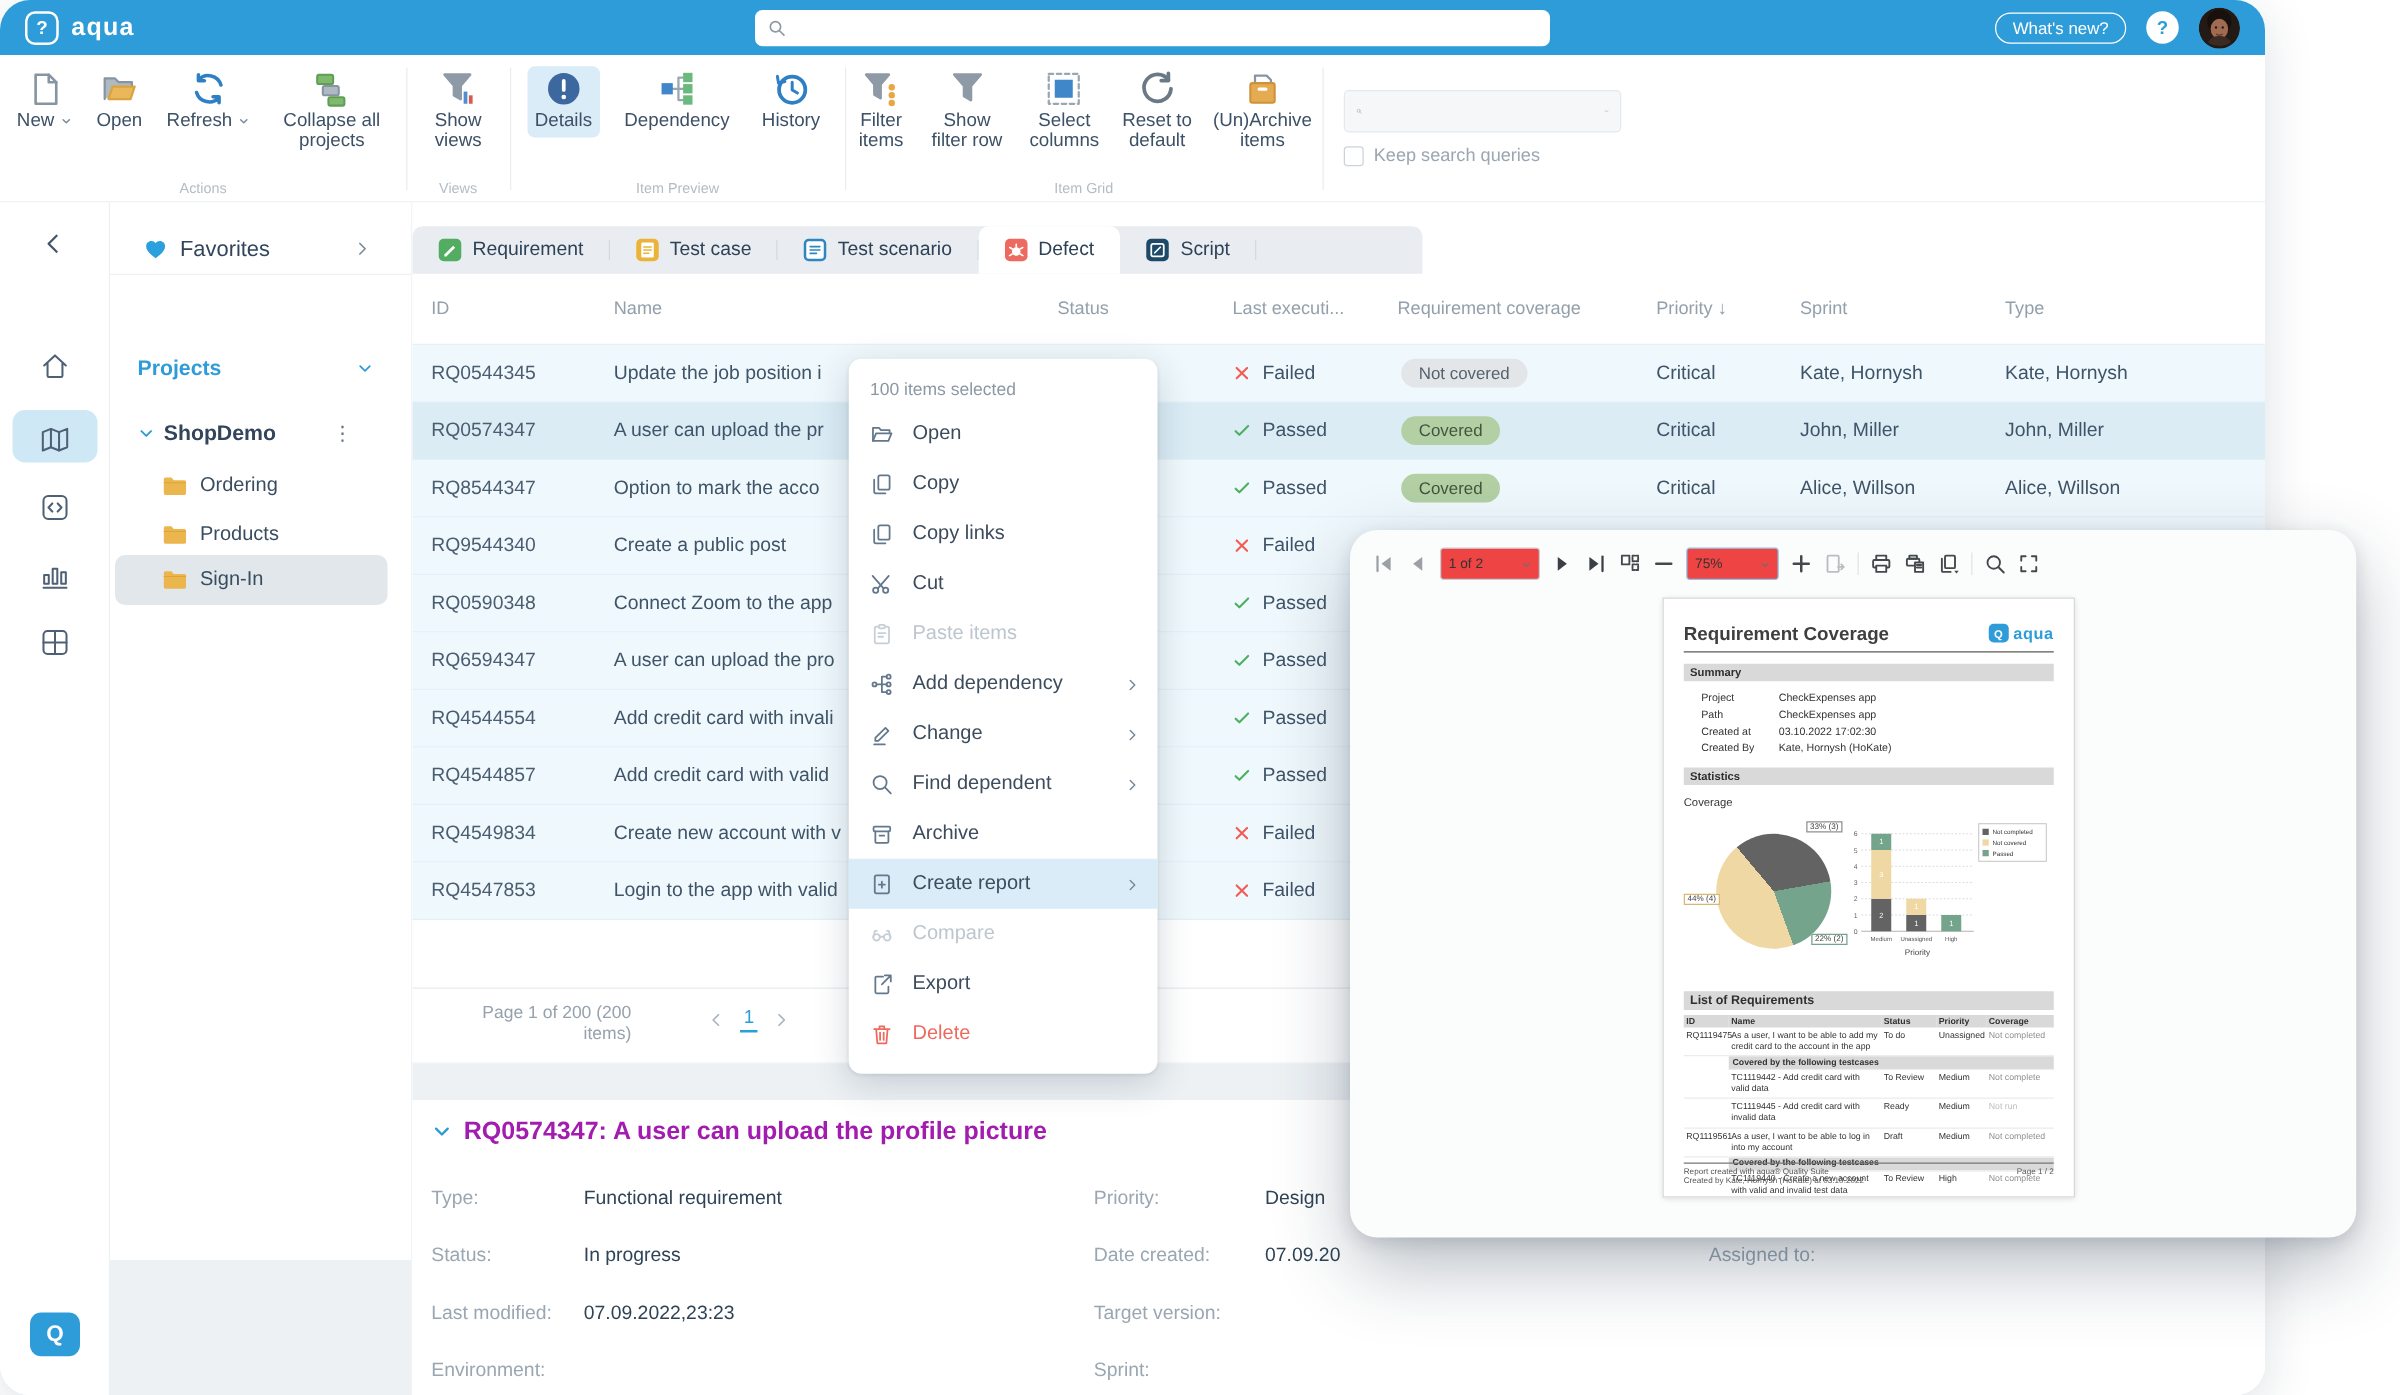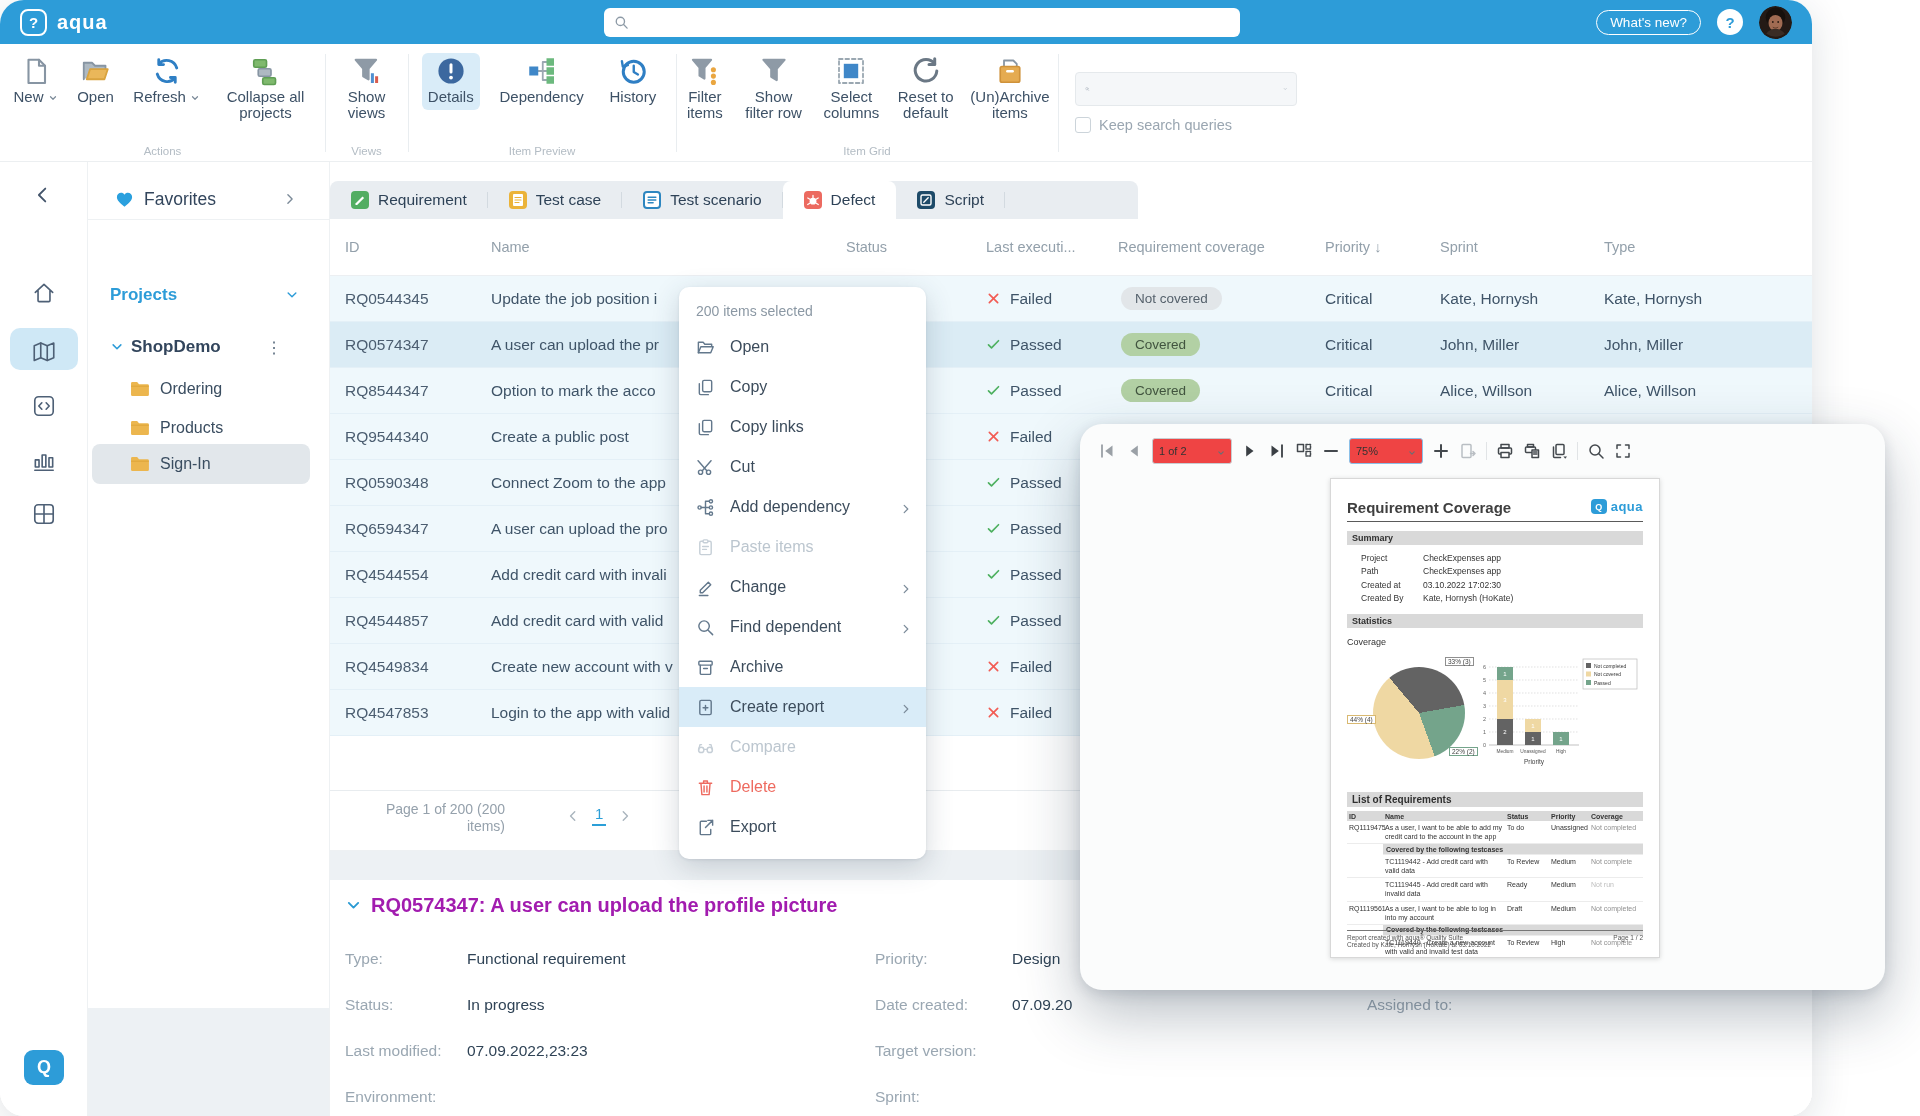--- a/index.html
+++ b/index.html
@@ -664,21 +664,21 @@
             <div class="dfield dlabel" style="left: 545px; top: 208px;">Sprint:</div>
             <div class="dfield dvalue" style="left: 682px; top: 208px;"></div>
             <div class="dfield dlabel" style="left: 1037px; top: 116px;">Assigned to:</div>
             <div class="dfield dvalue" style="left: 1150px; top: 116px;"></div>
           </div>
       </div>
     </div>
   </div>
 
   <div class="ctxmenu">
-    <div class="ctx-head">200 items selected</div>
+    <div class="ctx-head">100 items selected</div>
     <div id="ctx-items">
         <div class="ctx-item">
           <span class="mi"><svg viewBox="0 0 20 20" width="100%" height="100%" fill="none" stroke="currentColor" stroke-width="1.5" stroke-linecap="round" stroke-linejoin="round">
               <path d="M2.5 15.5v-11h5l1.8 2h7.2v2.2"></path>
               <path d="M2.5 15.5l2.6-6.3h13l-2.6 6.3z"></path>
             </svg></span>
           <span>Open</span>
         </div>
         <div class="ctx-item">
           <span class="mi"><svg viewBox="0 0 20 20" width="100%" height="100%" fill="none" stroke="currentColor" stroke-width="1.5" stroke-linecap="round" stroke-linejoin="round">
@@ -694,42 +694,42 @@
             </svg></span>
           <span>Copy links</span>
         </div>
         <div class="ctx-item">
           <span class="mi"><svg viewBox="0 0 20 20" width="100%" height="100%" fill="none" stroke="currentColor" stroke-width="1.5" stroke-linecap="round" stroke-linejoin="round">
               <circle cx="4.8" cy="15" r="2.2"></circle>
               <circle cx="13.2" cy="15" r="2.2"></circle>
               <path d="M6.6 13.4L15.8 2.8M11.4 13.4L2.2 2.8"></path>
             </svg></span>
           <span>Cut</span>
+        </div>
+        <div class="ctx-item disabled">
+          <span class="mi"><svg viewBox="0 0 20 20" width="100%" height="100%" fill="none" stroke="currentColor" stroke-width="1.5" stroke-linecap="round" stroke-linejoin="round">
+              <rect x="4" y="3.5" width="12" height="14" rx="1.5"></rect>
+              <rect x="7.5" y="2" width="5" height="3" rx="1" fill="#fff"></rect>
+              <path d="M7 9h6M7 12h4"></path>
+            </svg></span>
+          <span>Paste items</span>
         </div>
         <div class="ctx-item">
           <span class="mi"><svg viewBox="0 0 20 20" width="100%" height="100%" fill="none" stroke="currentColor" stroke-width="1.5" stroke-linecap="round" stroke-linejoin="round">
               <circle cx="3.8" cy="10" r="1.7"></circle>
               <circle cx="15.7" cy="3.5" r="1.7"></circle>
               <circle cx="15.7" cy="10" r="1.7"></circle>
               <circle cx="15.7" cy="16.5" r="1.7"></circle>
               <path d="M5.5 10H10m0 0V3.5h4M10 10h4m-4 0v6.5h4"></path>
             </svg></span>
           <span>Add dependency</span>
           <span class="ctx-sub"><svg viewBox="0 0 20 20" width="100%" height="100%" fill="none" stroke="currentColor" stroke-width="2" stroke-linecap="round" stroke-linejoin="round">
               <polyline points="7 4 13 10 7 16"></polyline>
             </svg></span>
         </div>
-        <div class="ctx-item disabled">
-          <span class="mi"><svg viewBox="0 0 20 20" width="100%" height="100%" fill="none" stroke="currentColor" stroke-width="1.5" stroke-linecap="round" stroke-linejoin="round">
-              <rect x="4" y="3.5" width="12" height="14" rx="1.5"></rect>
-              <rect x="7.5" y="2" width="5" height="3" rx="1" fill="#fff"></rect>
-              <path d="M7 9h6M7 12h4"></path>
-            </svg></span>
-          <span>Paste items</span>
-        </div>
         <div class="ctx-item">
           <span class="mi"><svg viewBox="0 0 20 20" width="100%" height="100%" fill="none" stroke="currentColor" stroke-width="1.5" stroke-linecap="round" stroke-linejoin="round">
               <path d="M4.5 13L13 4.5l2.5 2.5L7 15.5H4.5z"></path>
               <path d="M3.5 18.5h9"></path>
             </svg></span>
           <span>Change</span>
           <span class="ctx-sub"><svg viewBox="0 0 20 20" width="100%" height="100%" fill="none" stroke="currentColor" stroke-width="2" stroke-linecap="round" stroke-linejoin="round">
               <polyline points="7 4 13 10 7 16"></polyline>
             </svg></span>
         </div>
@@ -761,32 +761,32 @@
             </svg></span>
         </div>
         <div class="ctx-item disabled">
           <span class="mi"><svg viewBox="0 0 20 20" width="100%" height="100%" fill="none" stroke="currentColor" stroke-width="1.5" stroke-linecap="round" stroke-linejoin="round">
               <circle cx="5.5" cy="12.5" r="2.8"></circle>
               <circle cx="14.5" cy="12.5" r="2.8"></circle>
               <path d="M8.3 12h3.4M2.8 12.5L4.2 7h1.6M17.2 12.5L15.8 7h-1.6"></path>
             </svg></span>
           <span>Compare</span>
         </div>
-        <div class="ctx-item danger">
-          <span class="mi"><svg viewBox="0 0 20 20" width="100%" height="100%" fill="none" stroke="currentColor" stroke-width="1.5" stroke-linecap="round" stroke-linejoin="round">
-              <path d="M3.5 5.5h13M8 5V3.2h4V5M5.2 5.5l1 12h7.6l1-12M8.5 8.5v6.2M11.5 8.5v6.2"></path>
-            </svg></span>
-          <span>Delete</span>
-        </div>
         <div class="ctx-item">
           <span class="mi"><svg viewBox="0 0 20 20" width="100%" height="100%" fill="none" stroke="currentColor" stroke-width="1.5" stroke-linecap="round" stroke-linejoin="round">
               <path d="M15.5 12v4.5a1 1 0 0 1-1 1h-9a1 1 0 0 1-1-1v-12a1 1 0 0 1 1-1H11"></path>
               <path d="M12.5 2.5h5v5M17.5 2.5L10 10"></path>
             </svg></span>
           <span>Export</span>
+        </div>
+        <div class="ctx-item danger">
+          <span class="mi"><svg viewBox="0 0 20 20" width="100%" height="100%" fill="none" stroke="currentColor" stroke-width="1.5" stroke-linecap="round" stroke-linejoin="round">
+              <path d="M3.5 5.5h13M8 5V3.2h4V5M5.2 5.5l1 12h7.6l1-12M8.5 8.5v6.2M11.5 8.5v6.2"></path>
+            </svg></span>
+          <span>Delete</span>
         </div>
       </div>
   </div>
 
   <div class="repwin">
     <div class="repbar" id="repbar">
         <span class="wicon"><svg viewBox="0 0 18 18" width="100%" height="100%" fill="none" stroke="currentColor" stroke-width="1.5" stroke-linecap="round" stroke-linejoin="round">
             <path d="M4 3.2v11.6" stroke="#9aa0a6" stroke-width="1.8"></path>
             <path d="M14.5 3.5v11L7.2 9z" fill="#9aa0a6" stroke="none"></path>
           </svg></span>

